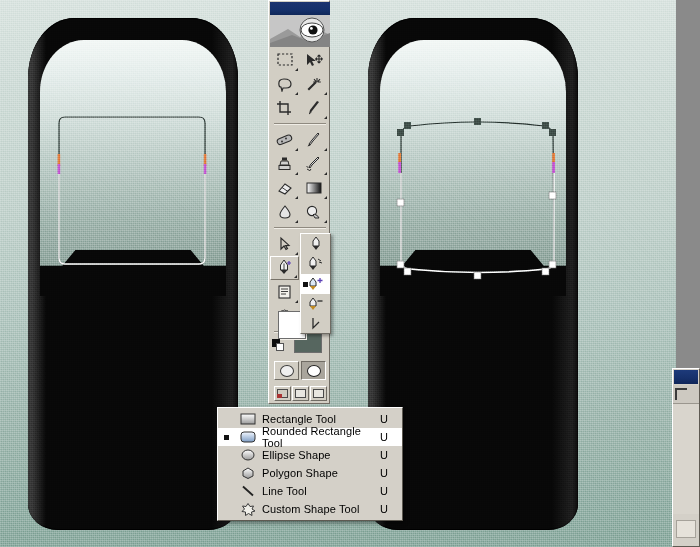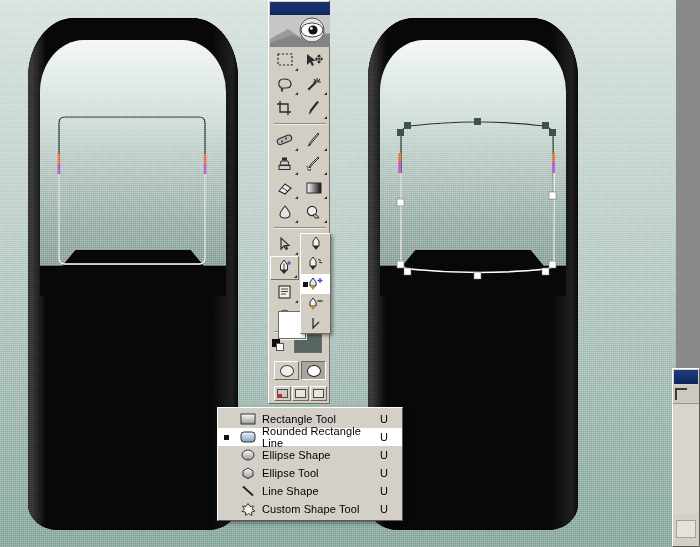--- a/index.html
+++ b/index.html
@@ -523,21 +523,21 @@
         <svg width="16" height="12">
             <defs>
               <linearGradient id="s2" x1="0" y1="0" x2="0" y2="1">
                 <stop offset="0" stop-color="#f2f7ff"></stop>
                 <stop offset="1" stop-color="#7e9dc4"></stop>
               </linearGradient>
             </defs>
             <rect x="1" y="1" width="14" height="10" rx="3" fill="url(#s2)" stroke="#333" stroke-width="1"></rect>
           </svg>
       </span>
-      <span class="lbl">Rounded Rectangle Line</span>
+      <span class="lbl">Rounded Rectangle Tool</span>
       <span class="key">U</span>
     </div>
 
     <div class="row">
       <span class="ico">
         <svg width="16" height="12">
             <defs>
               <linearGradient id="s3" x1="0" y1="0" x2="0" y2="1">
                 <stop offset="0" stop-color="#fff"></stop>
                 <stop offset="1" stop-color="#9a9a9a"></stop>
@@ -555,31 +555,31 @@
         <svg width="16" height="12">
             <defs>
               <linearGradient id="s4" x1="0" y1="0" x2="0" y2="1">
                 <stop offset="0" stop-color="#fff"></stop>
                 <stop offset="1" stop-color="#9a9a9a"></stop>
               </linearGradient>
             </defs>
             <polygon points="8,1 13,4 13,9 8,11.5 3,9 3,4" fill="url(#s4)" stroke="#333" stroke-width="1"></polygon>
           </svg>
       </span>
-      <span class="lbl">Ellipse Tool</span>
+      <span class="lbl">Polygon Shape</span>
       <span class="key">U</span>
     </div>
 
     <div class="row">
       <span class="ico">
         <svg width="16" height="12">
             <path d="M3 1.5 L13 10.5" stroke="#222" stroke-width="1.8"></path>
           </svg>
       </span>
-      <span class="lbl">Line Shape</span>
+      <span class="lbl">Line Tool</span>
       <span class="key">U</span>
     </div>
 
     <div class="row">
       <span class="ico">
         <svg width="16" height="13">
             <path d="M8 0.5 L10 3.5 L13.5 3 L12 6 L15 8 L11.5 9 L12 12.5 L8.5 10.5 L5.5 12.5 L5.5 9 L2 8.5 L4.5 6 L2.5 3 L6 3.5 Z" fill="#f0efe9" stroke="#3a3a3a" stroke-width="1"></path>
           </svg>
       </span>
       <span class="lbl">Custom Shape Tool</span>

